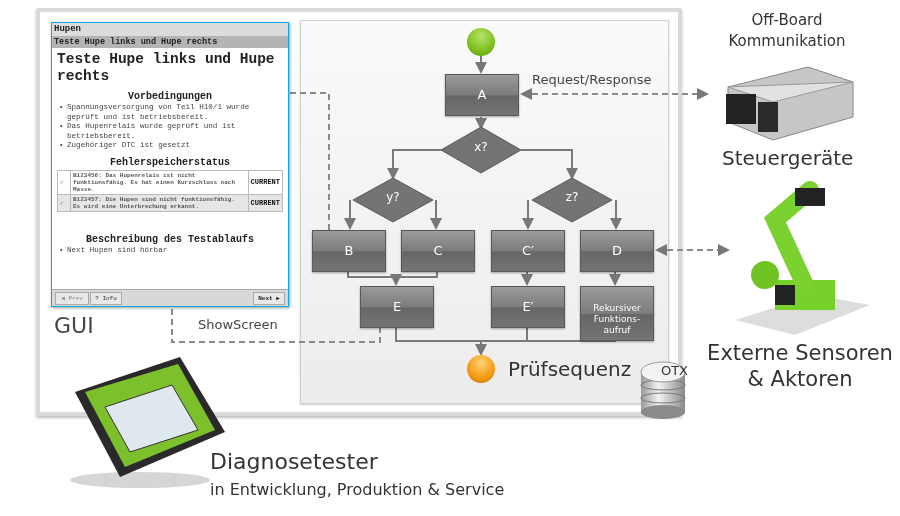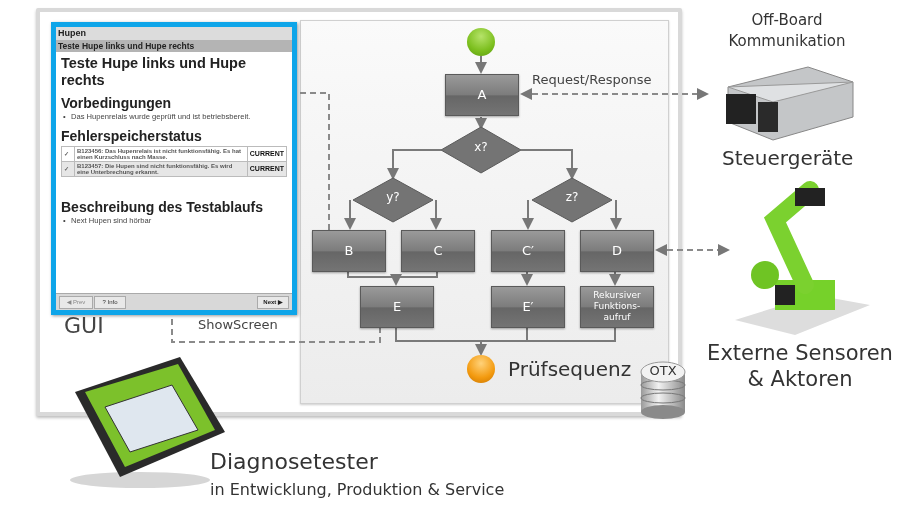--- a/index.html
+++ b/index.html
@@ -1,40 +1,40 @@
 <!DOCTYPE html>
 <html><head>
 <meta charset="utf-8">
 <style>
   html,body{margin:0;padding:0;background:#fff;}
   body{width:900px;height:516px;position:relative;overflow:hidden;font-family:"DejaVu Sans",sans-serif;color:#333;}
   .abs{position:absolute;}
   #outer-frame{left:36px;top:8px;width:646px;height:408px;border:4px solid #d9d9d9;border-radius:2px;box-shadow:0 2px 3px rgba(0,0,0,.25);background:#fff;box-sizing:border-box;}
   #flow-panel{left:300px;top:20px;width:367px;height:382px;background:linear-gradient(#fafafa,#ececec);border:1px solid #d0d0d0;box-shadow:0 1px 2px rgba(0,0,0,.2);}
   
-  #gui{left:51px;top:22px;width:236px;height:283px;background:#fff;border:5px solid #0ea5e9;box-shadow:1px 1px 3px rgba(0,0,0,.4);font-family:Liberation Sans, sans-serif;overflow:hidden;}
+  #gui{left:51px;top:22px;width:236px;height:283px;background:#fff;border:1px solid #0ea5e9;box-shadow:1px 1px 3px rgba(0,0,0,.4);font-family:Liberation Mono, monospace;overflow:hidden;}
   #gui .t1{height:13px;background:#dcdcdc;font-size:9px;font-weight:bold;padding-left:2px;line-height:13px;color:#222;}
   #gui .t2{height:12px;background:#b4b4b4;font-size:8.5px;font-weight:bold;padding-left:2px;line-height:12px;color:#222;}
   #gui .content{padding:2px 5px;}
   #gui h1{font-size:14.5px;margin:1px 0 6px 0;line-height:17px;color:#222;}
-  #gui h2{font-size:14px;margin:6px 0 1px 0;color:#222;}
+  #gui h2{font-size:10px;margin:6px 0 1px 0;color:#222;text-align:center;}
   #gui ul{margin:0;padding-left:10px;font-size:7.6px;color:#444;line-height:9.5px;list-style:none;}
   #gui li{position:relative;}
   #gui li:before{content:"\2022";position:absolute;left:-8px;}
   #dtc-table{width:100%;border-collapse:collapse;font-size:6px;margin-top:2px;}
   #dtc-table td{border:1px solid #bbb;padding:1px 2px;color:#555;font-weight:bold;}
   #dtc-table tr:nth-child(2) td{background:#e6e6e6;}
   #dtc-table td.st{font-size:7px;color:#111;white-space:nowrap;}
   #dtc-table td.ck{width:8px;color:#666;}
   #gui .foot{position:absolute;left:0;bottom:0;width:100%;height:16px;background:#d8d8d8;border-top:1px solid #aaa;}
   .gbtn{position:absolute;top:2px;height:11px;border:1px solid #aaa;background:#e8e8e8;font-size:6px;line-height:11px;color:#888;text-align:center;}
   .gbtn.next{color:#222;font-weight:bold;}
   
   .box{position:absolute;width:72px;height:40px;background:linear-gradient(#9a9a9a 0%,#7c7c7c 50%,#666 52%,#747474 100%);border:1px solid #5a5a5a;box-shadow:0 1px 2px rgba(0,0,0,.35);color:#fff;font-family:"DejaVu Sans",sans-serif;font-size:13px;text-align:center;line-height:40px;}
-  .box.small{font-size:9px;line-height:11px;padding-top:3px;height:37px;}
+  .box.small{font-size:9px;line-height:11px;padding-top:16px;height:37px;}
   .lbl{font-family:"DejaVu Sans",sans-serif;color:#222;}
   .circle{position:absolute;width:28px;height:28px;border-radius:50%;}
 </style>
 </head>
 <body>
 
 <div id="outer-frame" class="abs"></div>
 <div id="flow-panel" class="abs"></div>
 
 <svg class="abs" style="left:0;top:0" width="900" height="516">
@@ -78,21 +78,23 @@
   </g>
 </svg>
 
 <div id="gui" class="abs">
   <div class="t1">Hupen</div>
   <div class="t2">Teste Hupe links und Hupe rechts</div>
   <div class="content">
     <h1>Teste Hupe links und Hupe rechts</h1>
     <h2>Vorbedingungen</h2>
     <ul>
+      <li>Spannungsversorgung von Teil H10/1 wurde geprüft und ist betriebsbereit.</li>
       <li>Das Hupenrelais wurde geprüft und ist betriebsbereit.</li>
+      <li>Zugehöriger DTC ist gesetzt</li>
     </ul>
     <h2>Fehlerspeicherstatus</h2>
     <table id="dtc-table">
       <tbody>
           <tr>
         <td class="ck">✓</td>
         <td>B123456: Das Hupenrelais ist nicht funktionsfähig. Es hat einen Kurzschluss nach Masse.</td>
         <td class="st">CURRENT</td>
       </tr>
       <tr>
@@ -123,41 +125,41 @@
 <div class="abs lbl" style="left:560px;top:190px;width:24px;text-align:center;color:#fff;font-size:12px">z?</div>
 <div class="box" style="left:312px;top:230px">B</div>
 <div class="box" style="left:401px;top:230px">C</div>
 <div class="box" style="left:491px;top:230px">C′</div>
 <div class="box" style="left:580px;top:230px">D</div>
 <div class="box" style="left:360px;top:286px">E</div>
 <div class="box" style="left:491px;top:286px">E′</div>
 <div class="box small" style="left:580px;top:286px">Rekursiver Funktions-aufruf</div>
 <div class="circle abs" style="left:467px;top:355px;background:radial-gradient(circle at 50% 30%,#ffd27a,#f39a0f 60%,#c97400);"></div>
 
-<div class="abs lbl" style="left:64px;top:313px;font-size:22px;color:#444">GUI</div>
+<div class="abs lbl" style="left:54px;top:313px;font-size:22px;color:#444">GUI</div>
 <div class="abs lbl" style="left:198px;top:317px;font-size:13px;color:#444">ShowScreen</div>
 <div class="abs lbl" style="left:532px;top:72px;font-size:13px;color:#444">Request/Response</div>
 <div class="abs lbl" style="left:508px;top:357px;font-size:20px;color:#333">Prüfsequenz</div>
 
 <div class="abs" style="left:638px;top:360px;width:50px;height:60px">
   <svg width="50" height="60">
     <defs>
         <linearGradient id="db" x1="0" x2="1">
           <stop offset="0" stop-color="#9a9a9a"></stop>
           <stop offset=".4" stop-color="#f2f2f2"></stop>
           <stop offset="1" stop-color="#8a8a8a"></stop>
         </linearGradient>
       </defs>
     <rect x="3" y="12" width="44" height="40" fill="url(#db)"></rect>
     <ellipse cx="25" cy="52" rx="22" ry="7" fill="#8a8a8a"></ellipse>
     <ellipse cx="25" cy="25" rx="22" ry="5" fill="none" stroke="#777"></ellipse>
     <ellipse cx="25" cy="38" rx="22" ry="5" fill="none" stroke="#777"></ellipse>
     <ellipse cx="25" cy="12" rx="22" ry="10" fill="#f2f2f2" stroke="#999"></ellipse>
   </svg>
-  <div class="abs lbl" style="left:0;top:3px;width:50px;text-align:center;font-size:13px;color:#333">OTX</div>
+  <div class="abs lbl" style="left:0;top:3px;width:50px;text-align:right;font-size:13px;color:#333">OTX</div>
 </div>
 
 <div class="abs lbl" style="left:712px;top:10px;width:150px;text-align:center;font-size:15px;color:#333;line-height:21px">Off-Board Kommunikation</div>
 <div class="abs" style="left:718px;top:62px;width:140px;height:80px">
   <svg width="140" height="80">
     <polygon points="10,25 90,5 135,20 135,55 55,78 10,60" fill="#c4c6c8" stroke="#888"></polygon>
     <polygon points="10,25 55,40 135,20" fill="#dfe1e3" stroke="#999"></polygon>
     <rect x="8" y="32" width="30" height="30" fill="#222"></rect>
     <rect x="40" y="40" width="20" height="30" fill="#2a2a2a"></rect>
   </svg>

